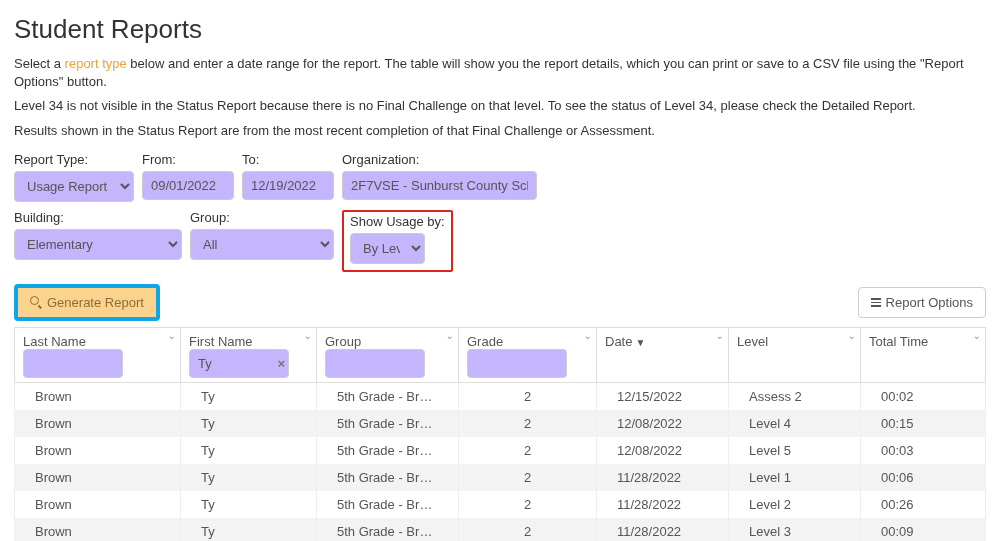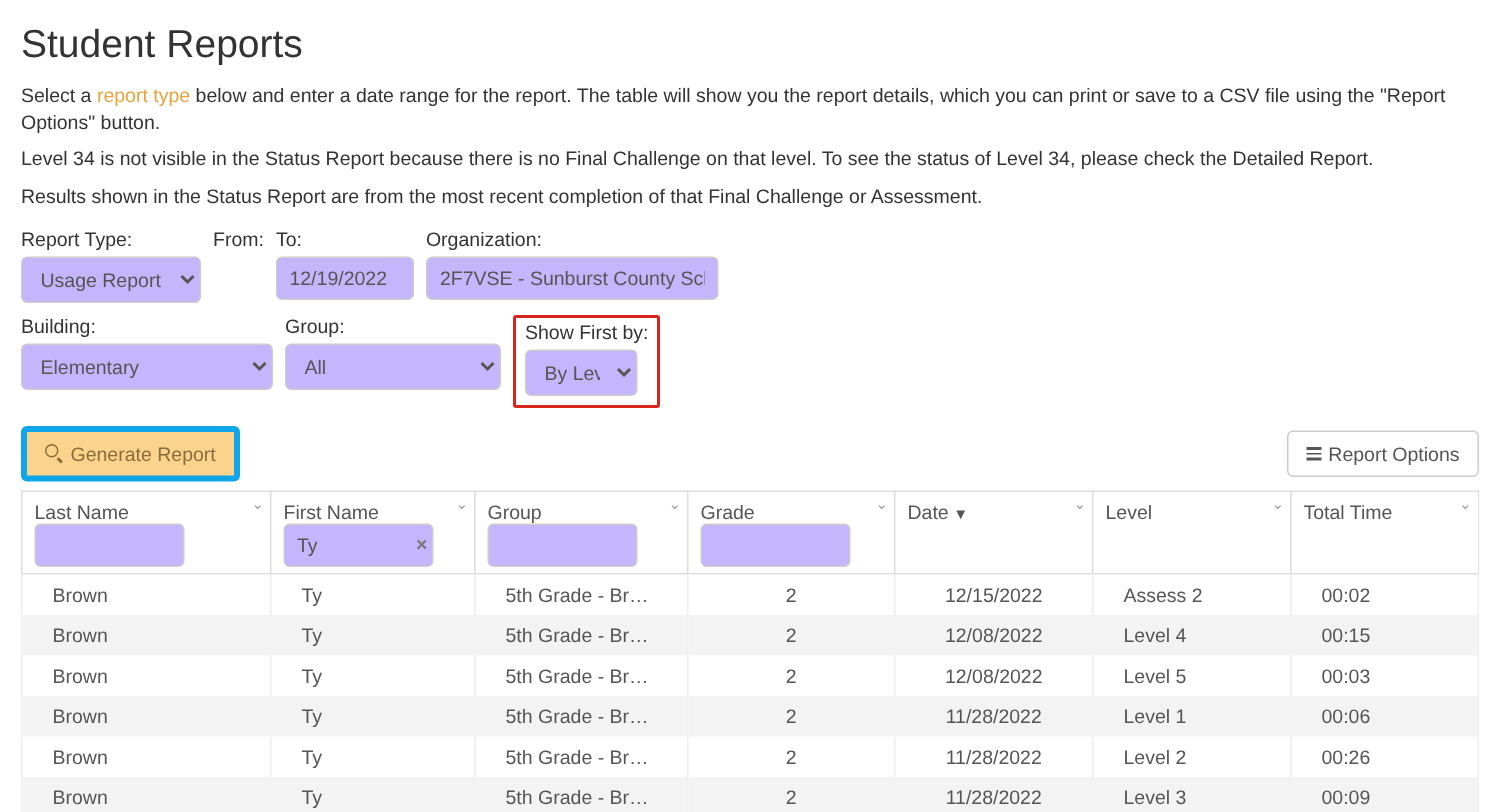--- a/index.html
+++ b/index.html
@@ -193,21 +193,21 @@
   tbody tr:nth-child(even) td {
     background: #f3f3f3;
   }
   tbody tr:nth-child(odd) td {
     background: #fff;
   }
   .c-last { width: 166px; }
   .c-first { width: 136px; }
   .c-group { width: 142px; }
   .c-grade { width: 138px; text-align: center; }
-  .c-date { width: 132px; text-align: center; }
+  .c-date { width: 132px; text-align: left; }
   .c-level { width: 132px; }
   .c-tt { width: auto; }
 </style>
 </head>
 <body>
 
 <h1>Student Reports</h1>
 
 <p class="intro-text">
   <span>Select a </span><span class="report-type-link">report type</span><span> below and enter a date range for the report. The table will show you the report details, which you can print or save to a CSV file using the "Report Options" button.</span>
@@ -217,20 +217,21 @@
 
 <div class="filter-row">
   <div class="filter-group">
     <label>Report Type:</label>
     <select class="w-rtype">
       <option>Usage Report</option>
     </select>
   </div>
   <div class="filter-group">
     <label>From:</label>
+    <input type="text" class="w-date" value="09/01/2022" style="">
   </div>
   <div class="filter-group">
     <label>To:</label>
     <input type="text" class="w-date" value="12/19/2022" style="">
   </div>
   <div class="filter-group">
     <label>Organization:</label>
     <input type="text" class="w-org" value="2F7VSE - Sunburst County Scho" style="">
   </div>
 </div>
@@ -242,21 +243,21 @@
       <option>Elementary</option>
     </select>
   </div>
   <div class="filter-group">
     <label>Group:</label>
     <select class="w-group-sel">
       <option>All</option>
     </select>
   </div>
   <div class="highlight-box">
-    <label>Show First by:</label>
+    <label>Show Usage by:</label>
     <select class="w-usage">
       <option>By Level</option>
     </select>
   </div>
 </div>
 
 <div class="action-bar">
   <button class="btn-generate">
     <span class="search-icon"></span>
     <span>Generate Report</span>

